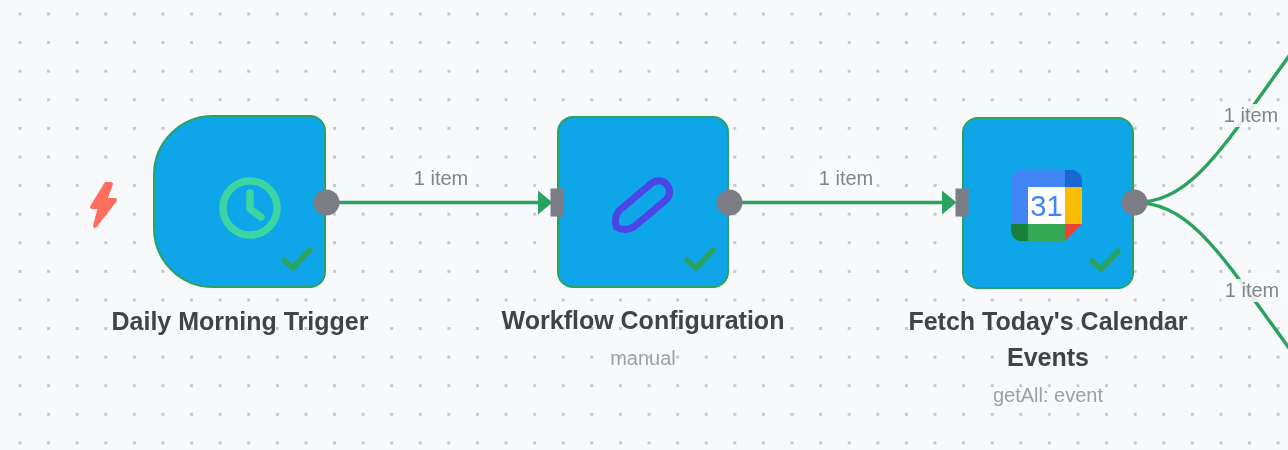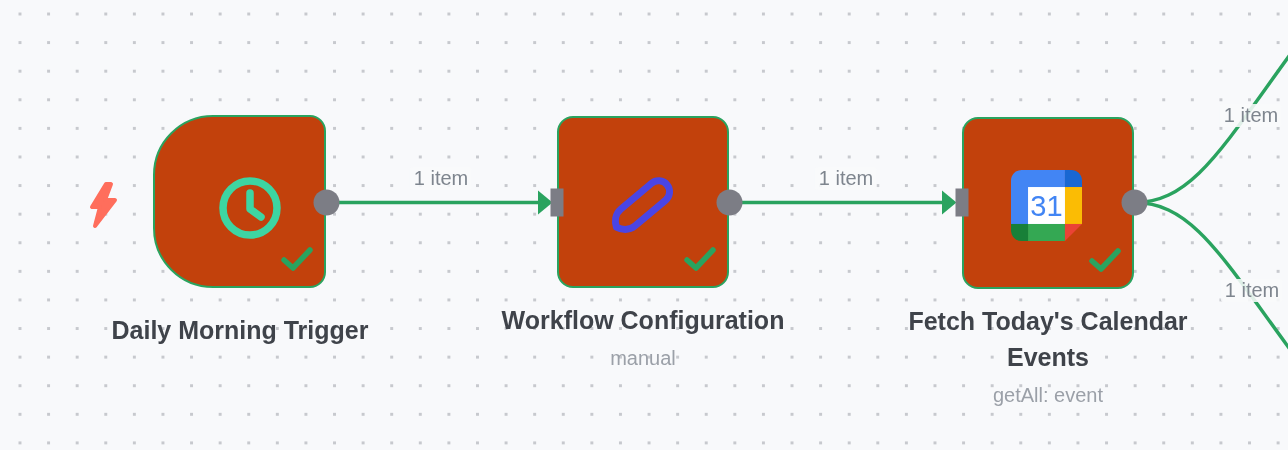--- a/index.html
+++ b/index.html
@@ -9,21 +9,21 @@
     position: relative;
     background-color: #f8f9fb;
     background-image: radial-gradient(circle, #c7c9ce 0 1.5px, transparent 1.7px);
     background-size: 28.6px 28.6px;
     background-position: 5.7px -0.3px;
   }
   .canvas { position: absolute; inset: 0; }
 
   .node {
     position: absolute;
-    background: #c2410c;
+    background: #0ea5e9;
     border: 2.5px solid #2aa35f;
     z-index: 10;
   }
   .node-trigger {
     left: 153px; top: 115px; width: 173px; height: 173px;
     border-radius: 60px 16px 16px 60px;
   }
   .node-config {
     left: 557px; top: 116px; width: 172px; height: 172px;
     border-radius: 16px;
@@ -50,21 +50,21 @@
     font-weight: 600;
     line-height: 36px;
     color: #3f434a;
   }
   .node-subtitle {
     margin-top: 9px;
     font-size: 20px;
     font-weight: 400;
     color: #9ba0a8;
   }
-  .label-trigger  { left: 70px;  top: 312px; }
+  .label-trigger  { left: 70px;  top: 303px; }
   .label-config   { left: 473px; top: 302px; }
   .label-calendar { left: 878px; top: 303px; }
 
   .item-label {
     position: absolute;
     transform: translateX(-50%);
     font-size: 20px;
     color: #7e858e;
     background: rgba(248, 249, 251, 0.88);
     padding: 0 4px;

